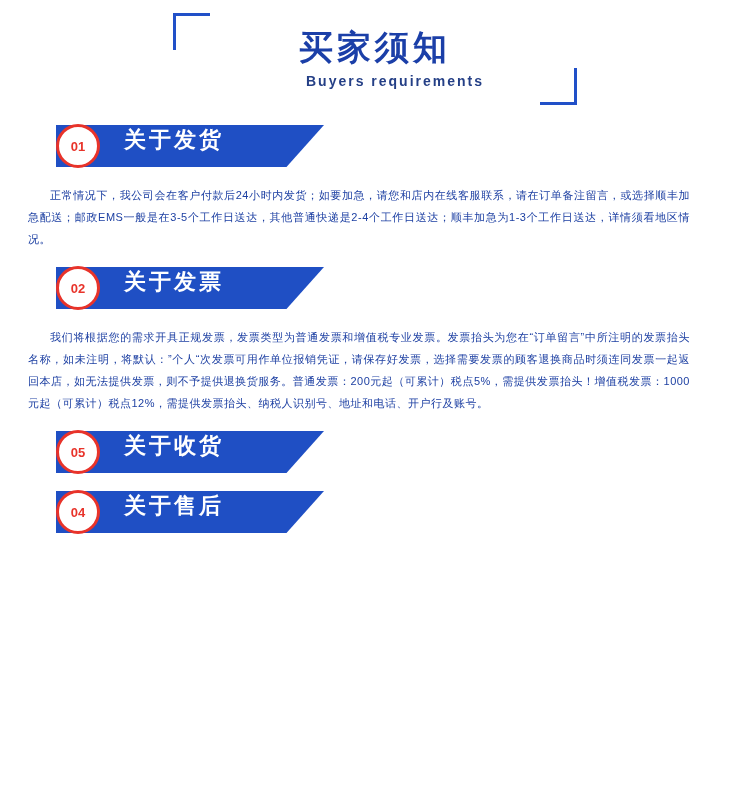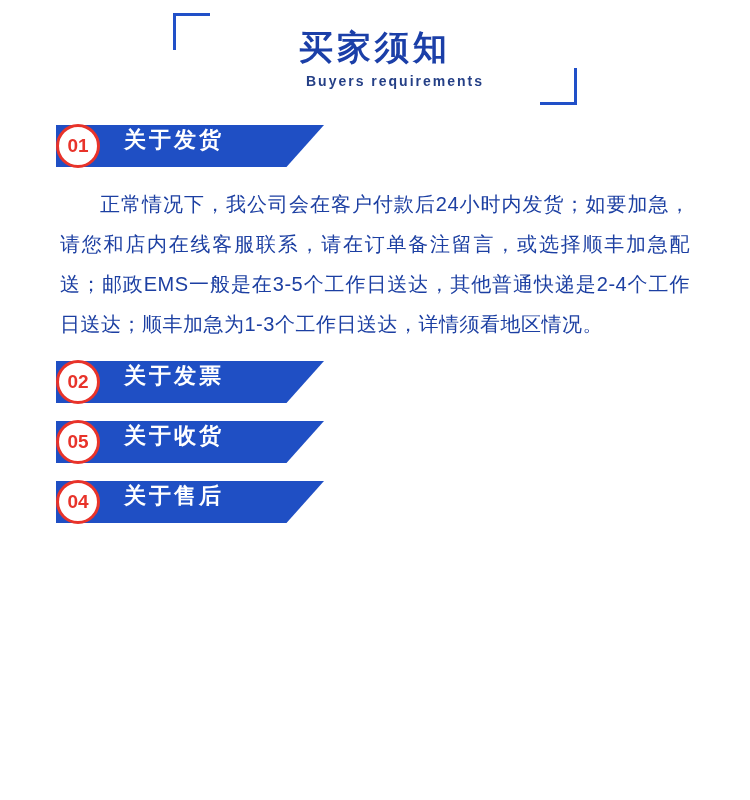--- a/index.html
+++ b/index.html
@@ -103,31 +103,31 @@
     position: absolute;
     left: 56px;
     top: 50%;
     transform: translateY(-50%);
     width: 44px;
     height: 44px;
     border-radius: 50%;
     border: 3px solid #e8332a;
     background: #ffffff;
     color: #e8332a;
-    font-size: 19px;
+    font-size: 13px;
     font-weight: bold;
     display: flex;
     align-items: center;
     justify-content: center;
     z-index: 3;
     box-sizing: border-box;
   }
   .sec-body {
-    padding: 10px 60px 6px 60px;
-    font-size: 20px;
+    padding: 10px 60px 6px 28px;
+    font-size: 11px;
     line-height: 2.0;
     color: #1c3fa2;
     text-align: justify;
     text-indent: 2em;
     letter-spacing: 0.5px;
   }
 </style>
 </head>
 <body>
 
@@ -152,20 +152,21 @@
     <div class="sec-body">正常情况下，我公司会在客户付款后24小时内发货；如要加急，请您和店内在线客服联系，请在订单备注留言，或选择顺丰加急配送；邮政EMS一般是在3-5个工作日送达，其他普通快递是2-4个工作日送达；顺丰加急为1-3个工作日送达，详情须看地区情况。</div>
   </div>
 
   <div class="section">
     <div class="sec-head">
       <div class="banner">
         <span class="banner-text">关于发票</span>
       </div>
       <div class="num-badge">02</div>
     </div>
+    <div class="sec-body">我们将根据您的需求开具正规发票，发票类型为普通发票和增值税专业发票。发票抬头为您在“订单留言”中所注明的发票抬头名称，如未注明，将默认：”个人“次发票可用作单位报销凭证，请保存好发票，选择需要发票的顾客退换商品时须连同发票一起返回本店，如无法提供发票，则不予提供退换货服务。普通发票：200元起（可累计）税点5%，需提供发票抬头！增值税发票：1000元起（可累计）税点12%，需提供发票抬头、纳税人识别号、地址和电话、开户行及账号。</div>
   </div>
 
   <div class="section">
     <div class="sec-head">
       <div class="banner">
         <span class="banner-text">关于收货</span>
       </div>
       <div class="num-badge">05</div>
     </div>
   </div>

